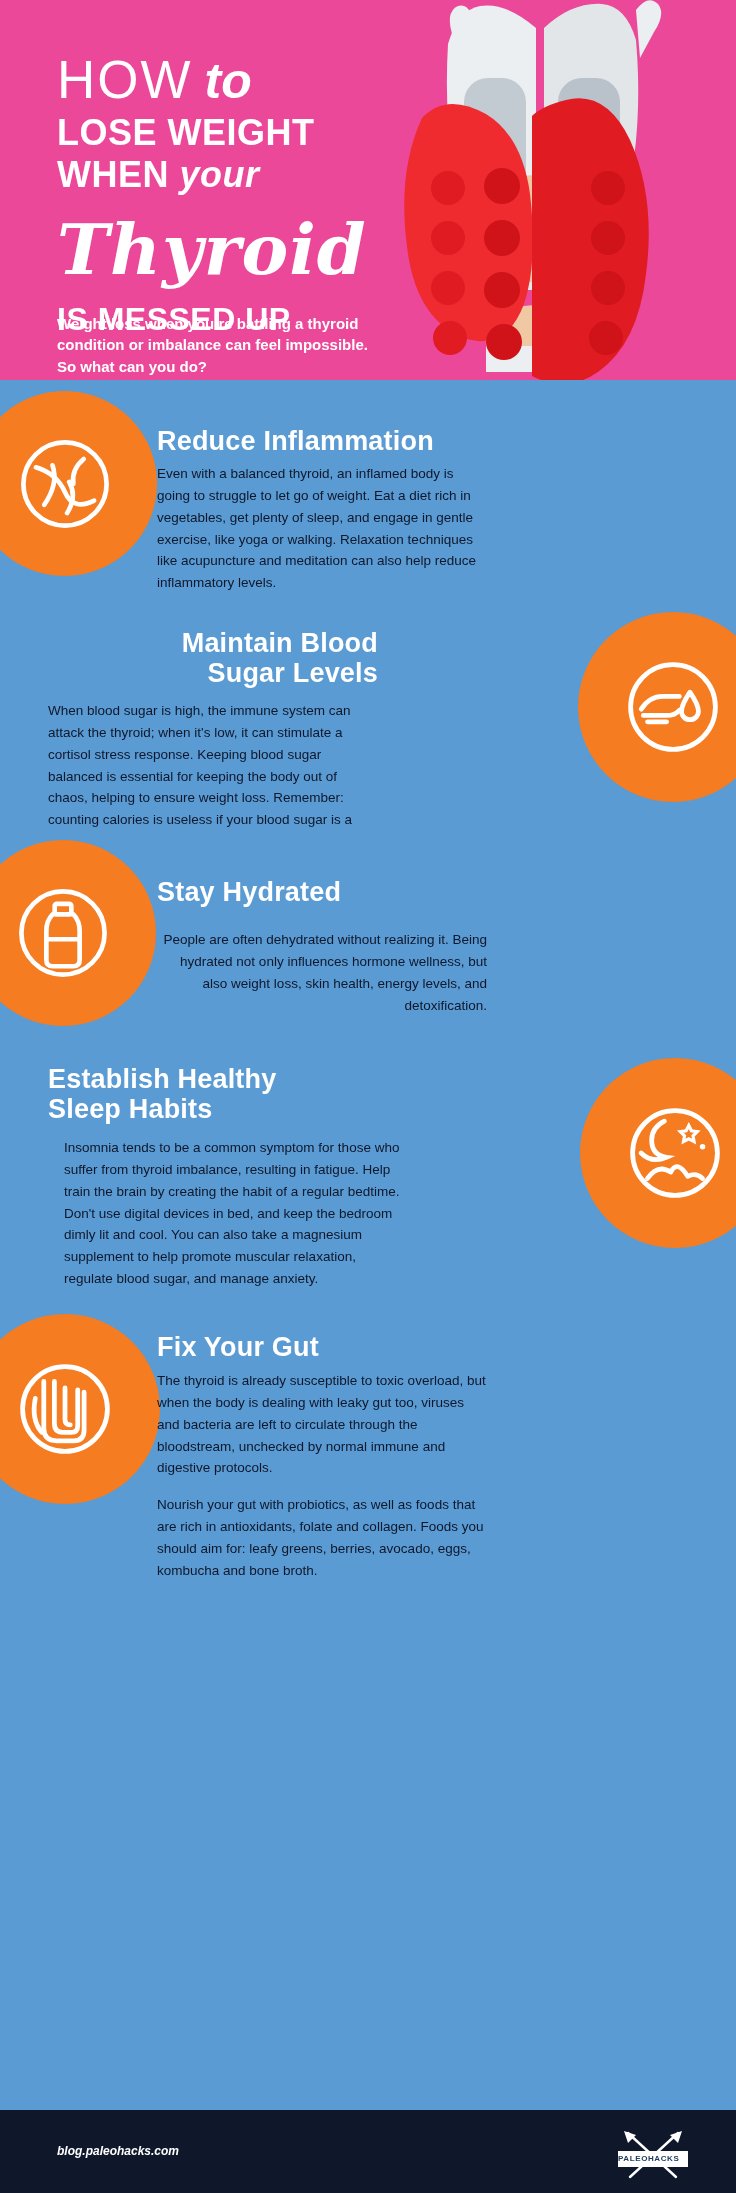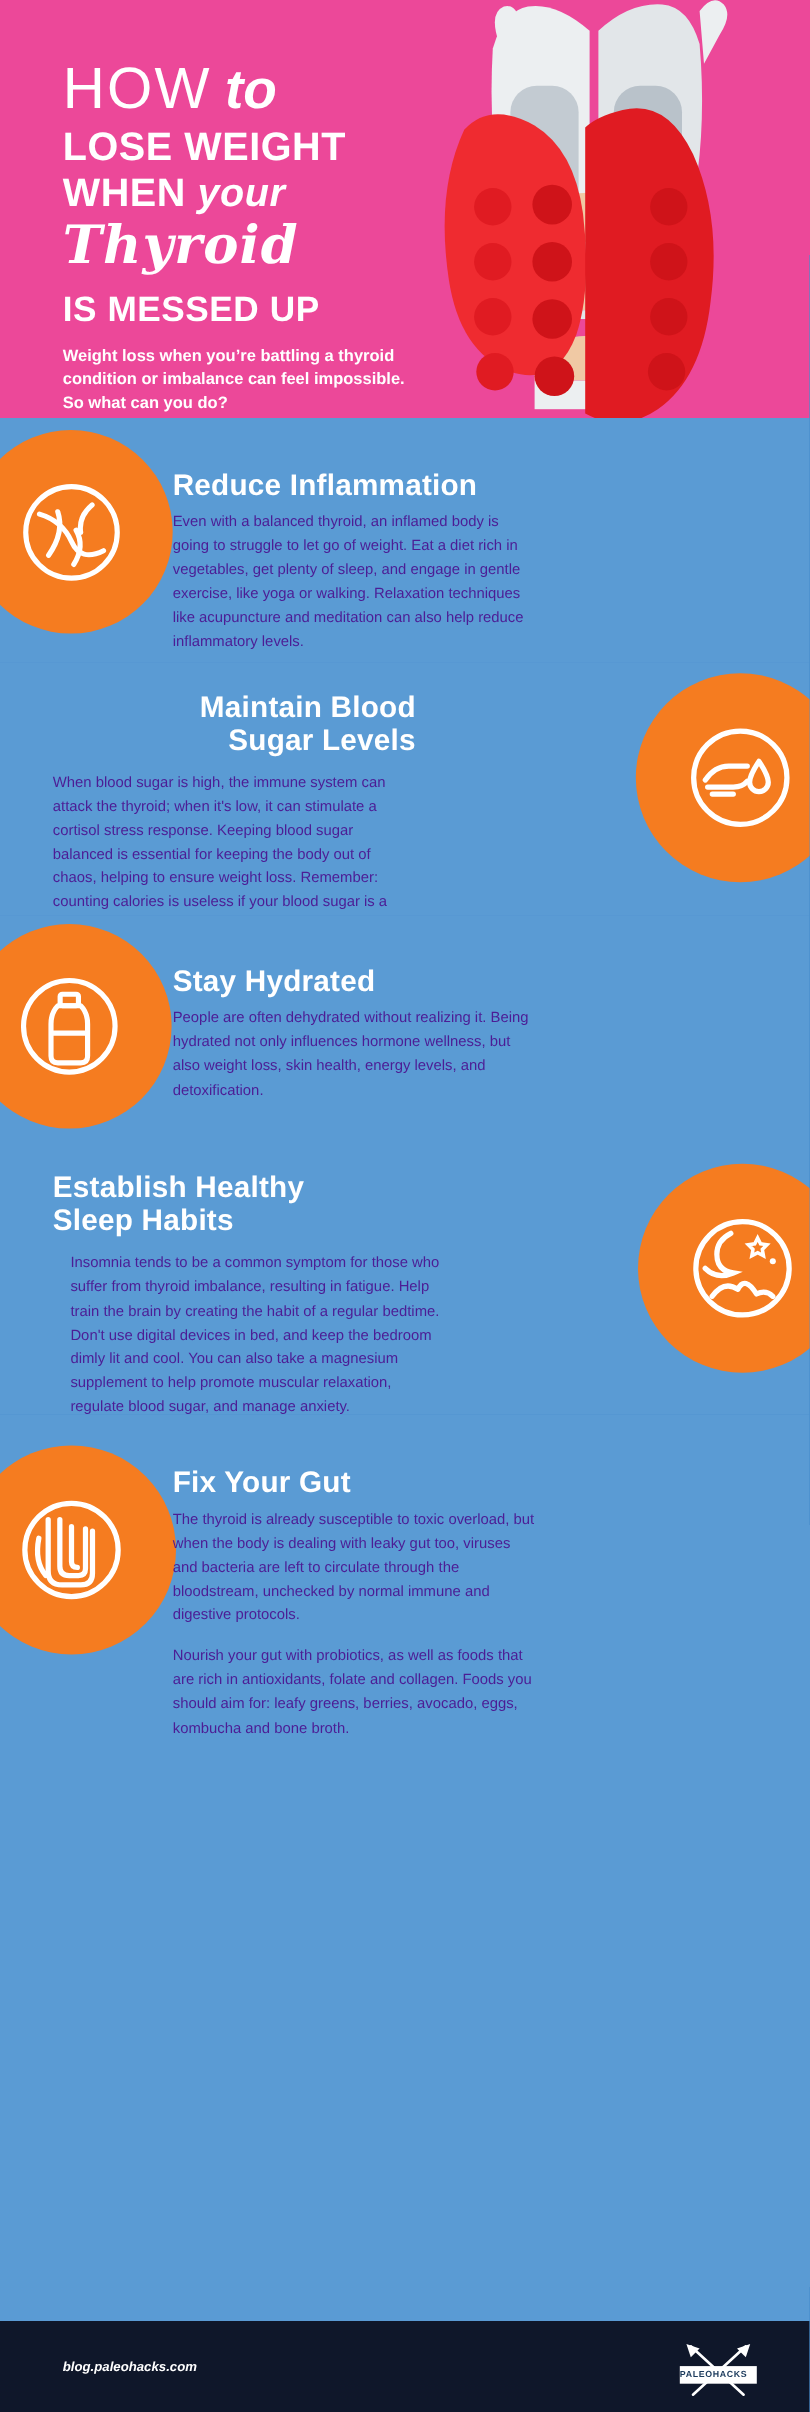--- a/index.html
+++ b/index.html
@@ -12,29 +12,29 @@
 
   
   .header { position:absolute; top:0; left:0; width:736px; height:380px; background:#ec4899; overflow:hidden; }
   .thyroid-art { position:absolute; right:0; top:0; width:400px; height:380px; }
   .title-block { position:absolute; left:57px; top:52px; width:340px; z-index:5; }
   .t-how { font-size:53px; font-weight:400; color:#fff; letter-spacing:2px; line-height:1; display:inline-block; vertical-align:baseline;}
   .t-to { font-size:50px; font-weight:bold; font-style:italic; color:#fff; display:inline-block; margin-left:12px; }
   .t-lose { font-size:36px; font-weight:bold; color:#fff; letter-spacing:.5px; line-height:1.16; margin-top:2px; }
   .t-whenline { font-size:36px; font-weight:bold; color:#fff; line-height:1.16; letter-spacing:.5px; }
   .t-your { font-style:italic; font-weight:bold; }
-  .t-thyroid { font-family:"DejaVu Serif", serif; font-style:italic; font-weight:bold; font-size:48px; color:#fff; line-height:1.05; margin-top:2px; letter-spacing:1px; }
+  .t-thyroid { font-family:"DejaVu Serif", serif; font-style:italic; font-weight:bold; font-size:70px; color:#fff; line-height:1.05; margin-top:17px; letter-spacing:1px; }
   .t-messed { font-size:32px; font-weight:bold; color:#fff; letter-spacing:.5px; line-height:1.2; margin-top:14px; }
   .intro { position:absolute; left:57px; top:313px; width:330px; color:#fff; font-size:15px; font-weight:bold; line-height:1.42; z-index:5;}
 
   
   .band { position:absolute; left:0; width:736px; background:#5a9bd4; overflow:visible; }
   .circle { position:absolute; border-radius:50%; background:#f57c20; display:flex; align-items:center; justify-content:center; }
   .sec-title { position:absolute; color:#fff; font-size:27px; font-weight:bold; line-height:1.12; letter-spacing:.2px; }
-  .sec-body { position:absolute; color:#4c1d95; font-size:13.5px; line-height:1.62; }
+  .sec-body { position:absolute; color:#0f172a; font-size:13.5px; line-height:1.62; }
   .sec-body p + p { margin-top:15px; }
 
   
   .footer { position:absolute; left:0; bottom:0; width:736px; height:83px; background:#0f172a; }
   .footer-url { position:absolute; left:57px; top:34px; color:#fff; font-size:12px; font-weight:bold; font-style:italic; }
   .logo { position:absolute; right:48px; top:19px; width:70px; height:52px; }
   .logo-text { position:absolute; left:0; top:22px; width:70px; height:16px; background:#fff; color:#1b3a5c;
     font-size:8px; font-weight:bold; letter-spacing:.6px; text-align:left; line-height:16px; }
 </style>
 </head>
@@ -138,21 +138,21 @@
   <div class="band" style="top:832px;height:208px;">
     <div class="circle" style="left:-30px;top:8px;width:186px;height:186px;">
       <svg width="104" height="104" viewBox="0 0 100 100">
         <circle cx="50" cy="50" r="40" fill="none" stroke="#fff" stroke-width="4.5"></circle>
         <rect x="42" y="22" width="16" height="10" rx="2" fill="none" stroke="#fff" stroke-width="4.5"></rect>
         <path d="M40 32 q-6 6 -6 16 l0 28 q0 6 6 6 l20 0 q6 0 6 -6 l0 -28 q0 -10 -6 -16 z" fill="none" stroke="#fff" stroke-width="4.5" stroke-linejoin="round"></path>
         <path d="M34 56 l32 0" fill="none" stroke="#fff" stroke-width="4.5"></path>
       </svg>
     </div>
     <div class="sec-title" style="left:157px;top:45px;width:400px;">Stay Hydrated</div>
-    <div class="sec-body" style="left:157px;top:82px;width:330px;">
+    <div class="sec-body" style="left:157px;top:97px;width:330px;text-align:right;">
       <p>People are often dehydrated without realizing it. Being hydrated not only influences hormone wellness, but also weight loss, skin health, energy levels, and detoxification.</p>
     </div>
   </div>
 
   <div class="band" style="top:1040px;height:246px;">
     <div class="circle" style="right:-34px;top:18px;width:190px;height:190px;">
       <svg width="106" height="106" viewBox="0 0 100 100">
         <circle cx="50" cy="50" r="40" fill="none" stroke="#fff" stroke-width="4.5"></circle>
         <path d="M40 20 q-12 6 -12 18 q0 14 14 16 q-14 6 -24 -4" fill="none" stroke="#fff" stroke-width="4.5" stroke-linecap="round"></path>
         <path d="M63 24 l2.5 5 l5.5 .8 l-4 4 l1 5.5 l-5 -2.6 l-5 2.6 l1 -5.5 l-4 -4 l5.5 -.8 z" fill="none" stroke="#fff" stroke-width="3"></path>

